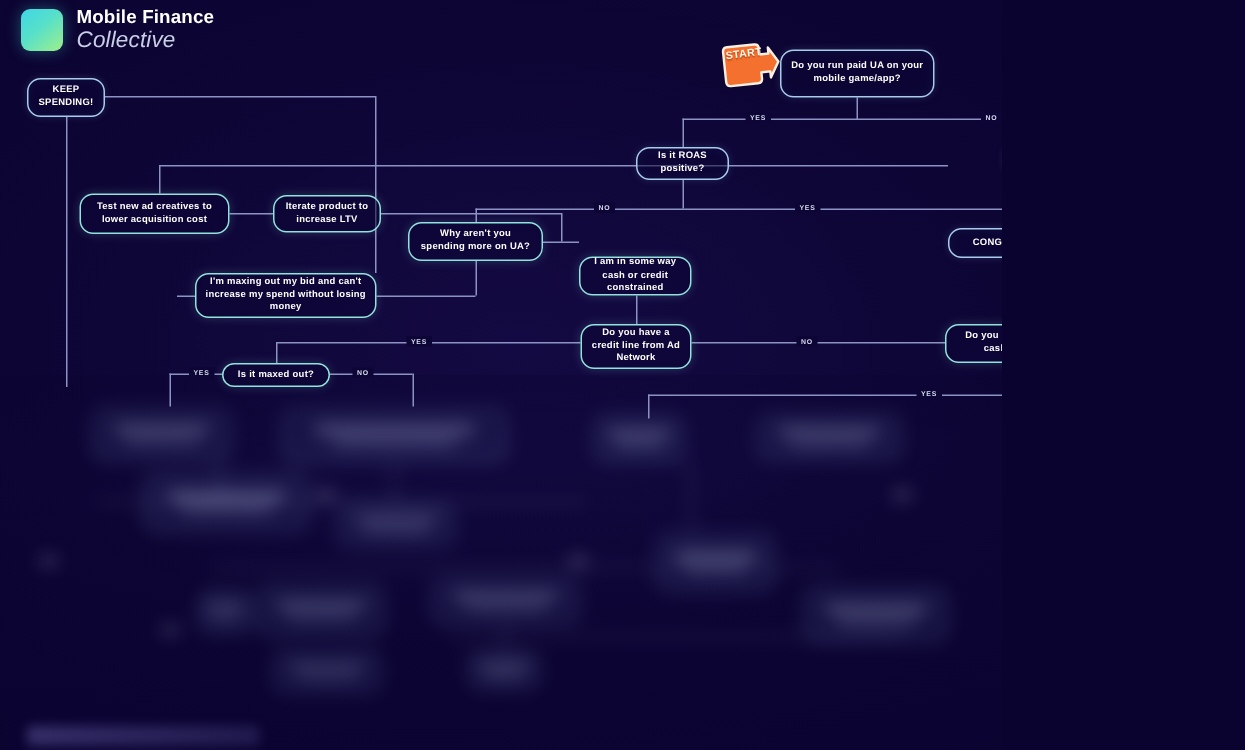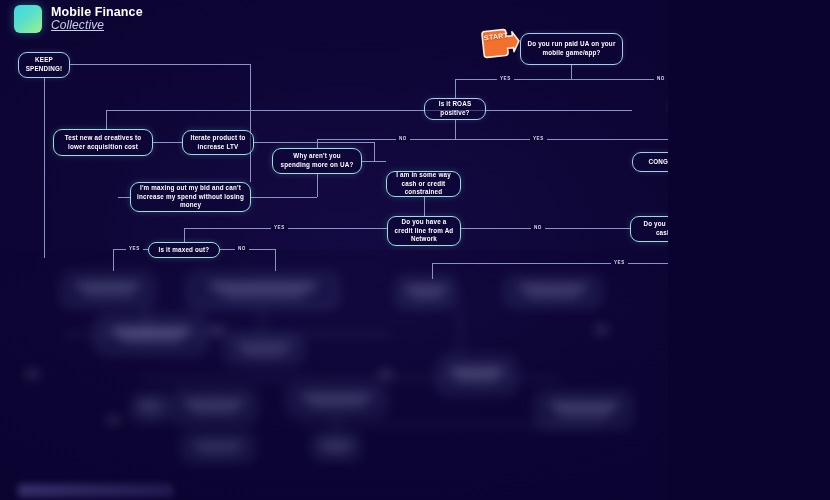--- a/index.html
+++ b/index.html
@@ -41,24 +41,23 @@
   }
   .brand-text { line-height: 1.08; }
   .brand-name {
     color: #ffffff;
     font-size: 12.5px;
     font-weight: bold;
     letter-spacing: 0.1px;
   }
   .brand-sub {
     color: #c9cfe6;
-    font-size: 12px;
+    font-size: 15px;
     font-style: italic;
     letter-spacing: 0.1px;
-    text-decoration: underline;
   }
 
   
   .node {
     position: absolute;
     border: 1.3px solid #a8cdea;
     border-radius: 9px;
     background: rgba(12, 6, 52, 0.55);
     color: #ffffff;
     font-size: 6.3px;

